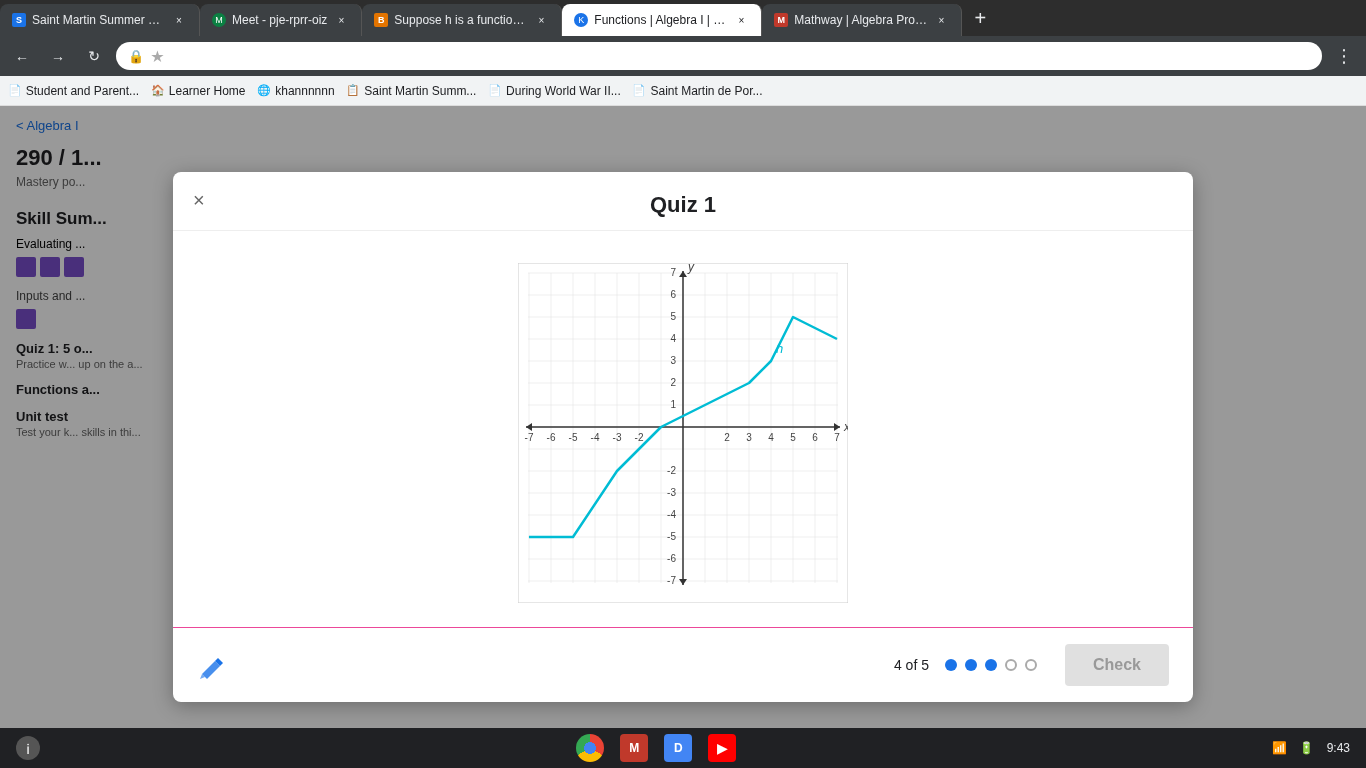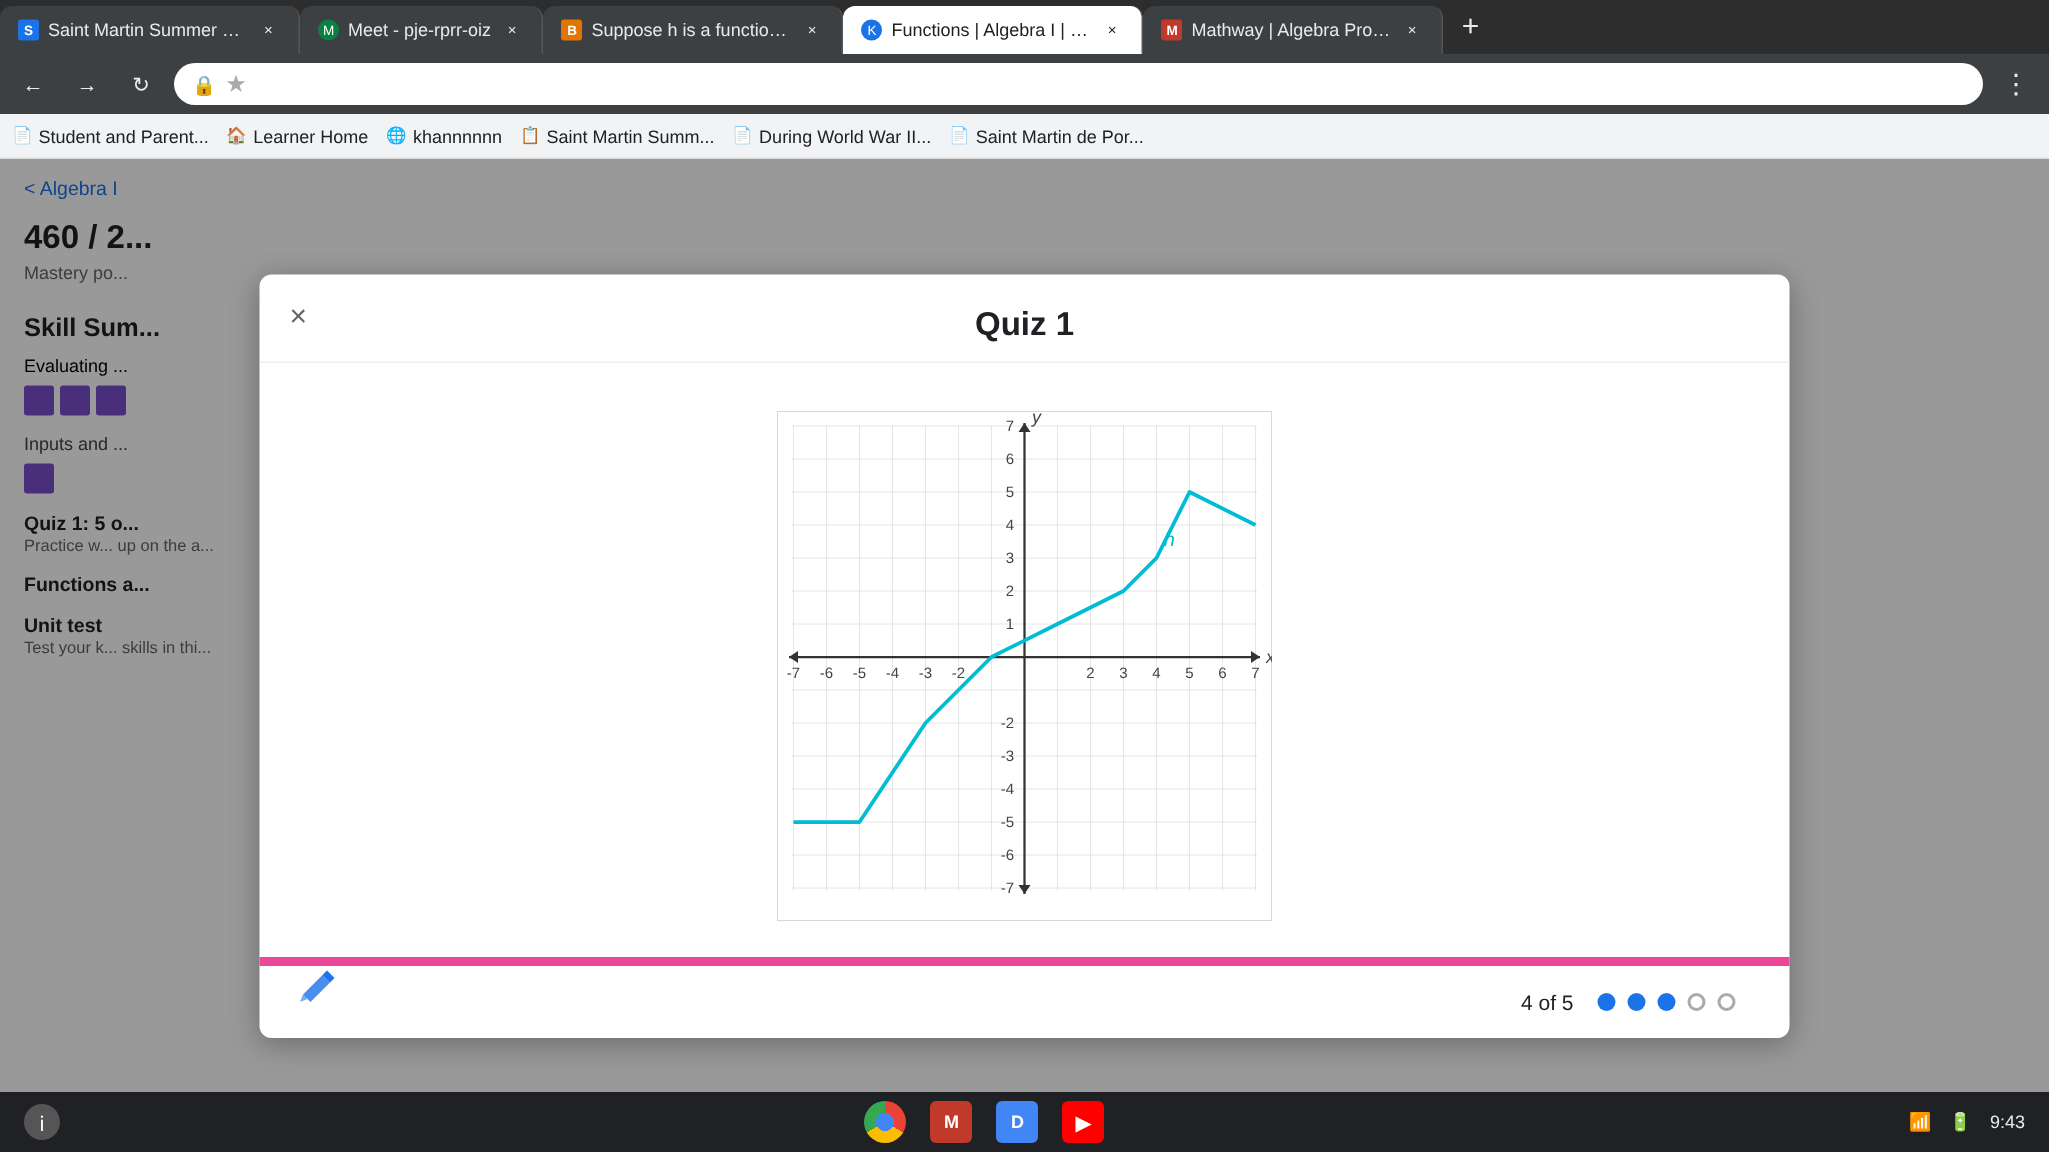--- a/index.html
+++ b/index.html
@@ -279,21 +279,21 @@
     
     .graph-svg {
       border: none;
     }
 
     .modal-footer {
       display: flex;
       align-items: center;
       justify-content: flex-end;
       padding: 16px 24px;
-      border-top: 6px solid #ec4899;
+      border-top: 1px solid #ec4899;
       gap: 16px;
     }
 
     .progress-indicator {
       display: flex;
       align-items: center;
       gap: 8px;
       margin-right: 12px;
     }
 
@@ -419,21 +419,21 @@
     <div class="bookmark-item">
       <span style="color:#1a73e8;font-size:11px;">📄</span>
       <span>Saint Martin de Por...</span>
     </div>
   </div>
 </div>
 
 <div class="page-bg">
   <div class="page-sidebar">
     <div class="sidebar-back">&lt; Algebra I</div>
-    <div class="page-header-text">460 / 2...</div>
+    <div class="page-header-text">290 / 1...</div>
     <div class="mastery-text">Mastery po...</div>
     <div class="skill-section-title">Skill Sum...</div>
     <div style="font-size:12px;color:#000000;margin-bottom:6px;">Evaluating ...</div>
     <div class="skill-blocks">
       <div class="skill-block"></div>
       <div class="skill-block"></div>
       <div class="skill-block"></div>
     </div>
     <div style="font-size:12px;color:#444;margin-bottom:6px;">Inputs and ...</div>
     <div class="skill-blocks">
@@ -575,20 +575,21 @@
         </div>
 
         <div class="progress-indicator">
           <span class="progress-text">4 of 5</span>
           <div class="progress-dot dot-filled"></div>
           <div class="progress-dot dot-filled"></div>
           <div class="progress-dot dot-filled"></div>
           <div class="progress-dot dot-empty"></div>
           <div class="progress-dot dot-empty"></div>
         </div>
+        <button class="check-button">Check</button>
       </div>
     </div>
   </div>
 </div>
 
 <div class="taskbar">
   <div class="taskbar-left">
     <div class="taskbar-icon" style="background:#555;color:#fff;font-size:14px;">ℹ</div>
   </div>
   <div class="taskbar-center">

